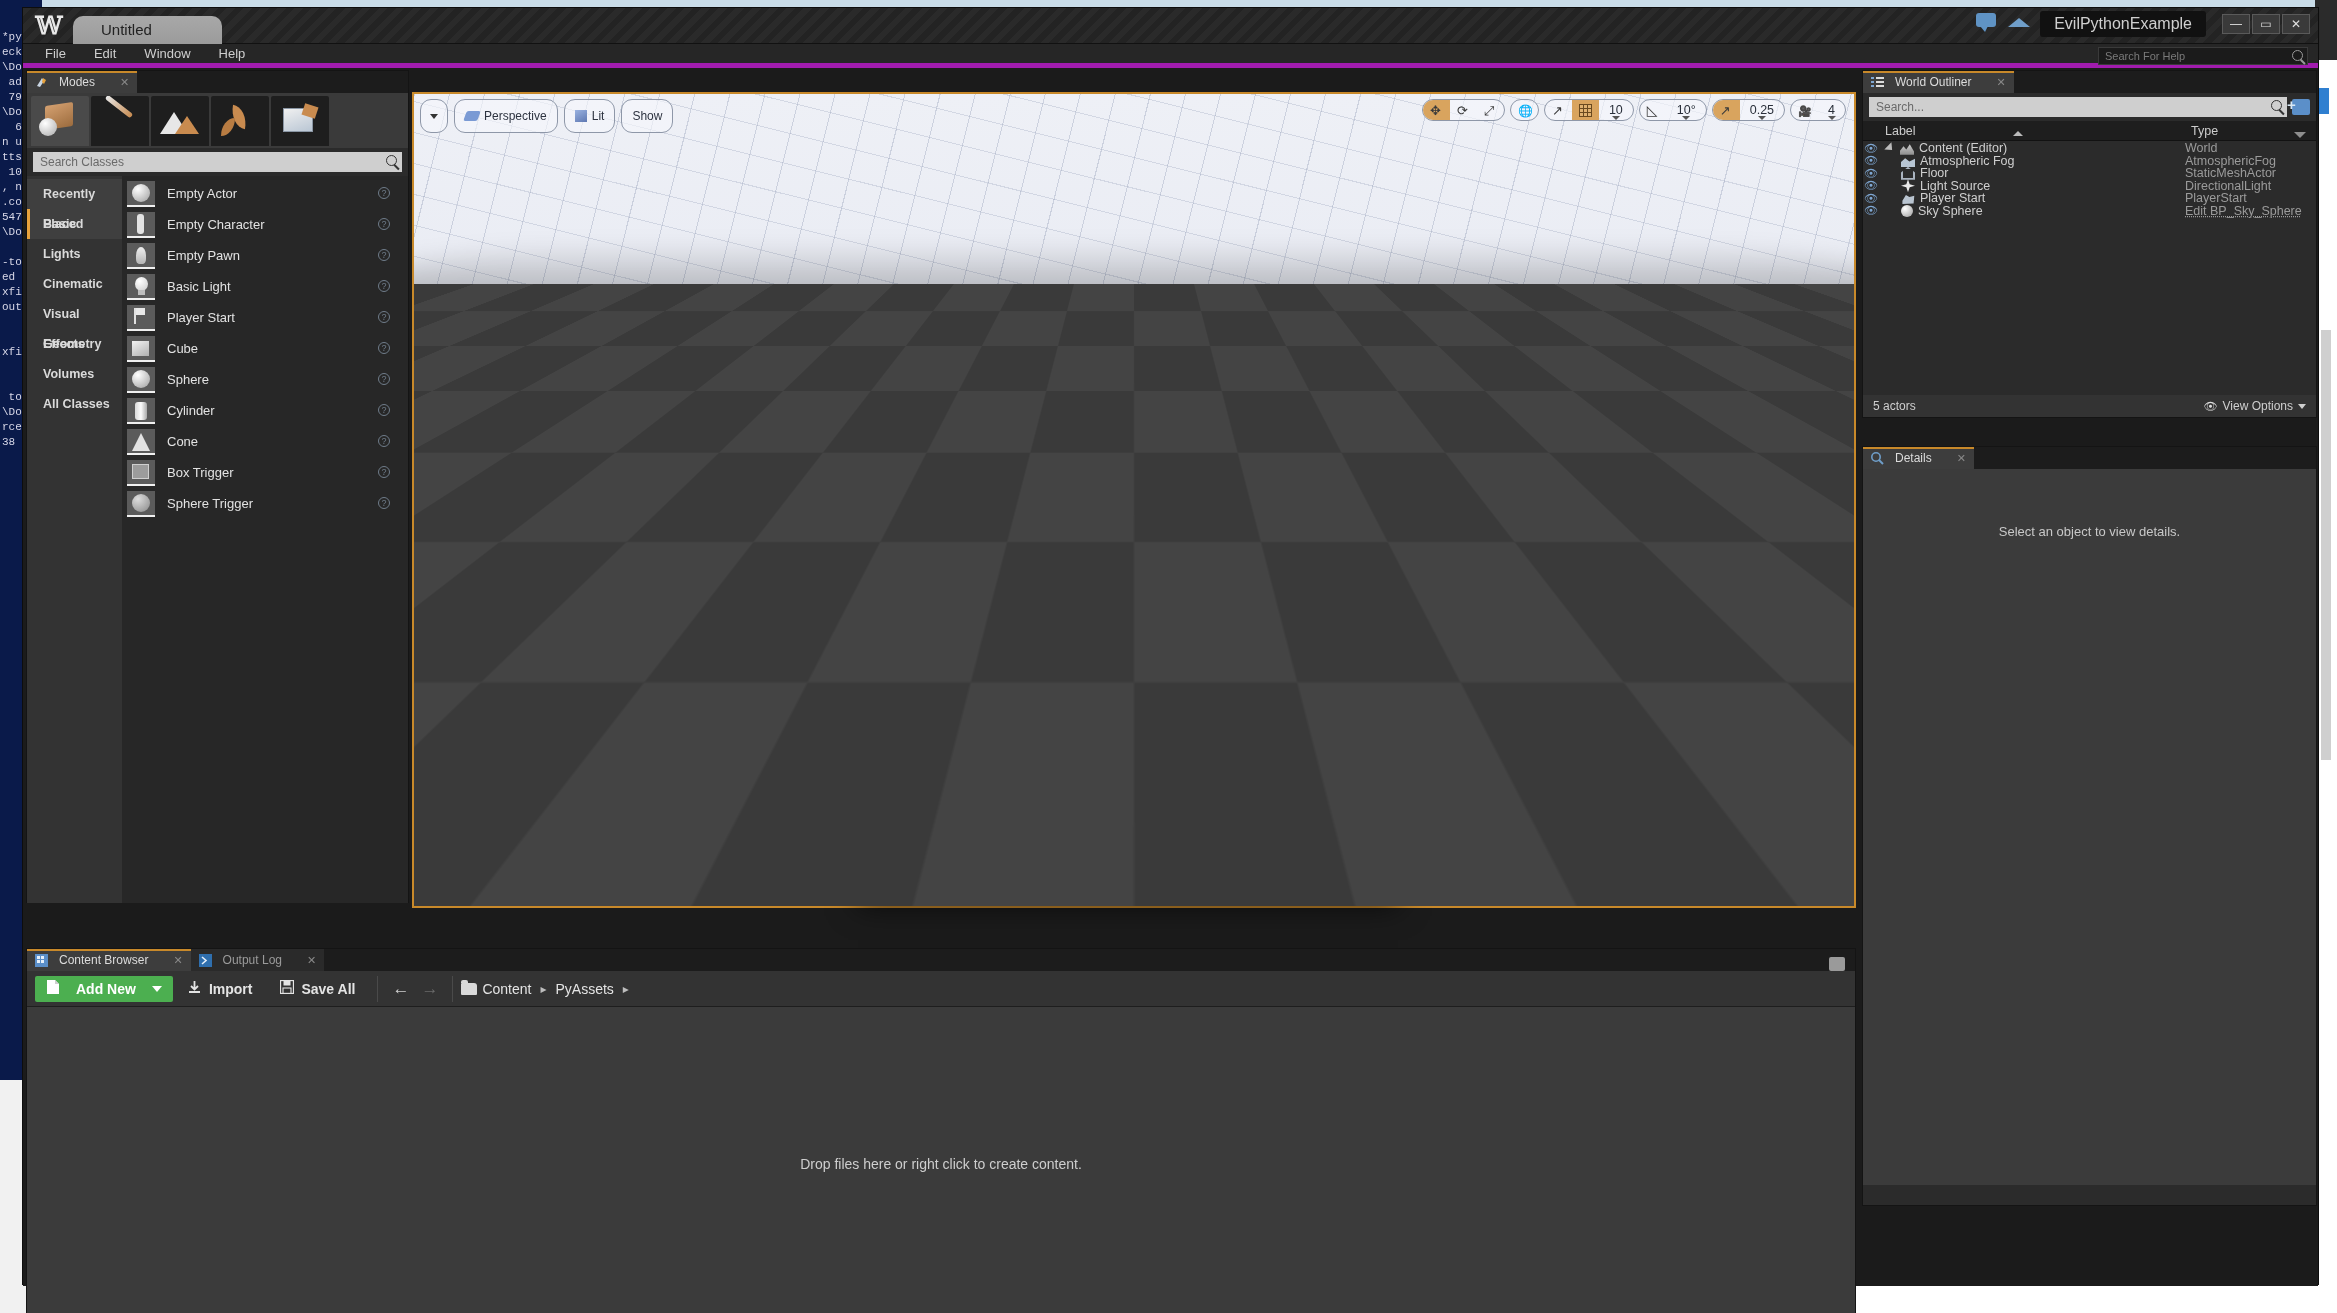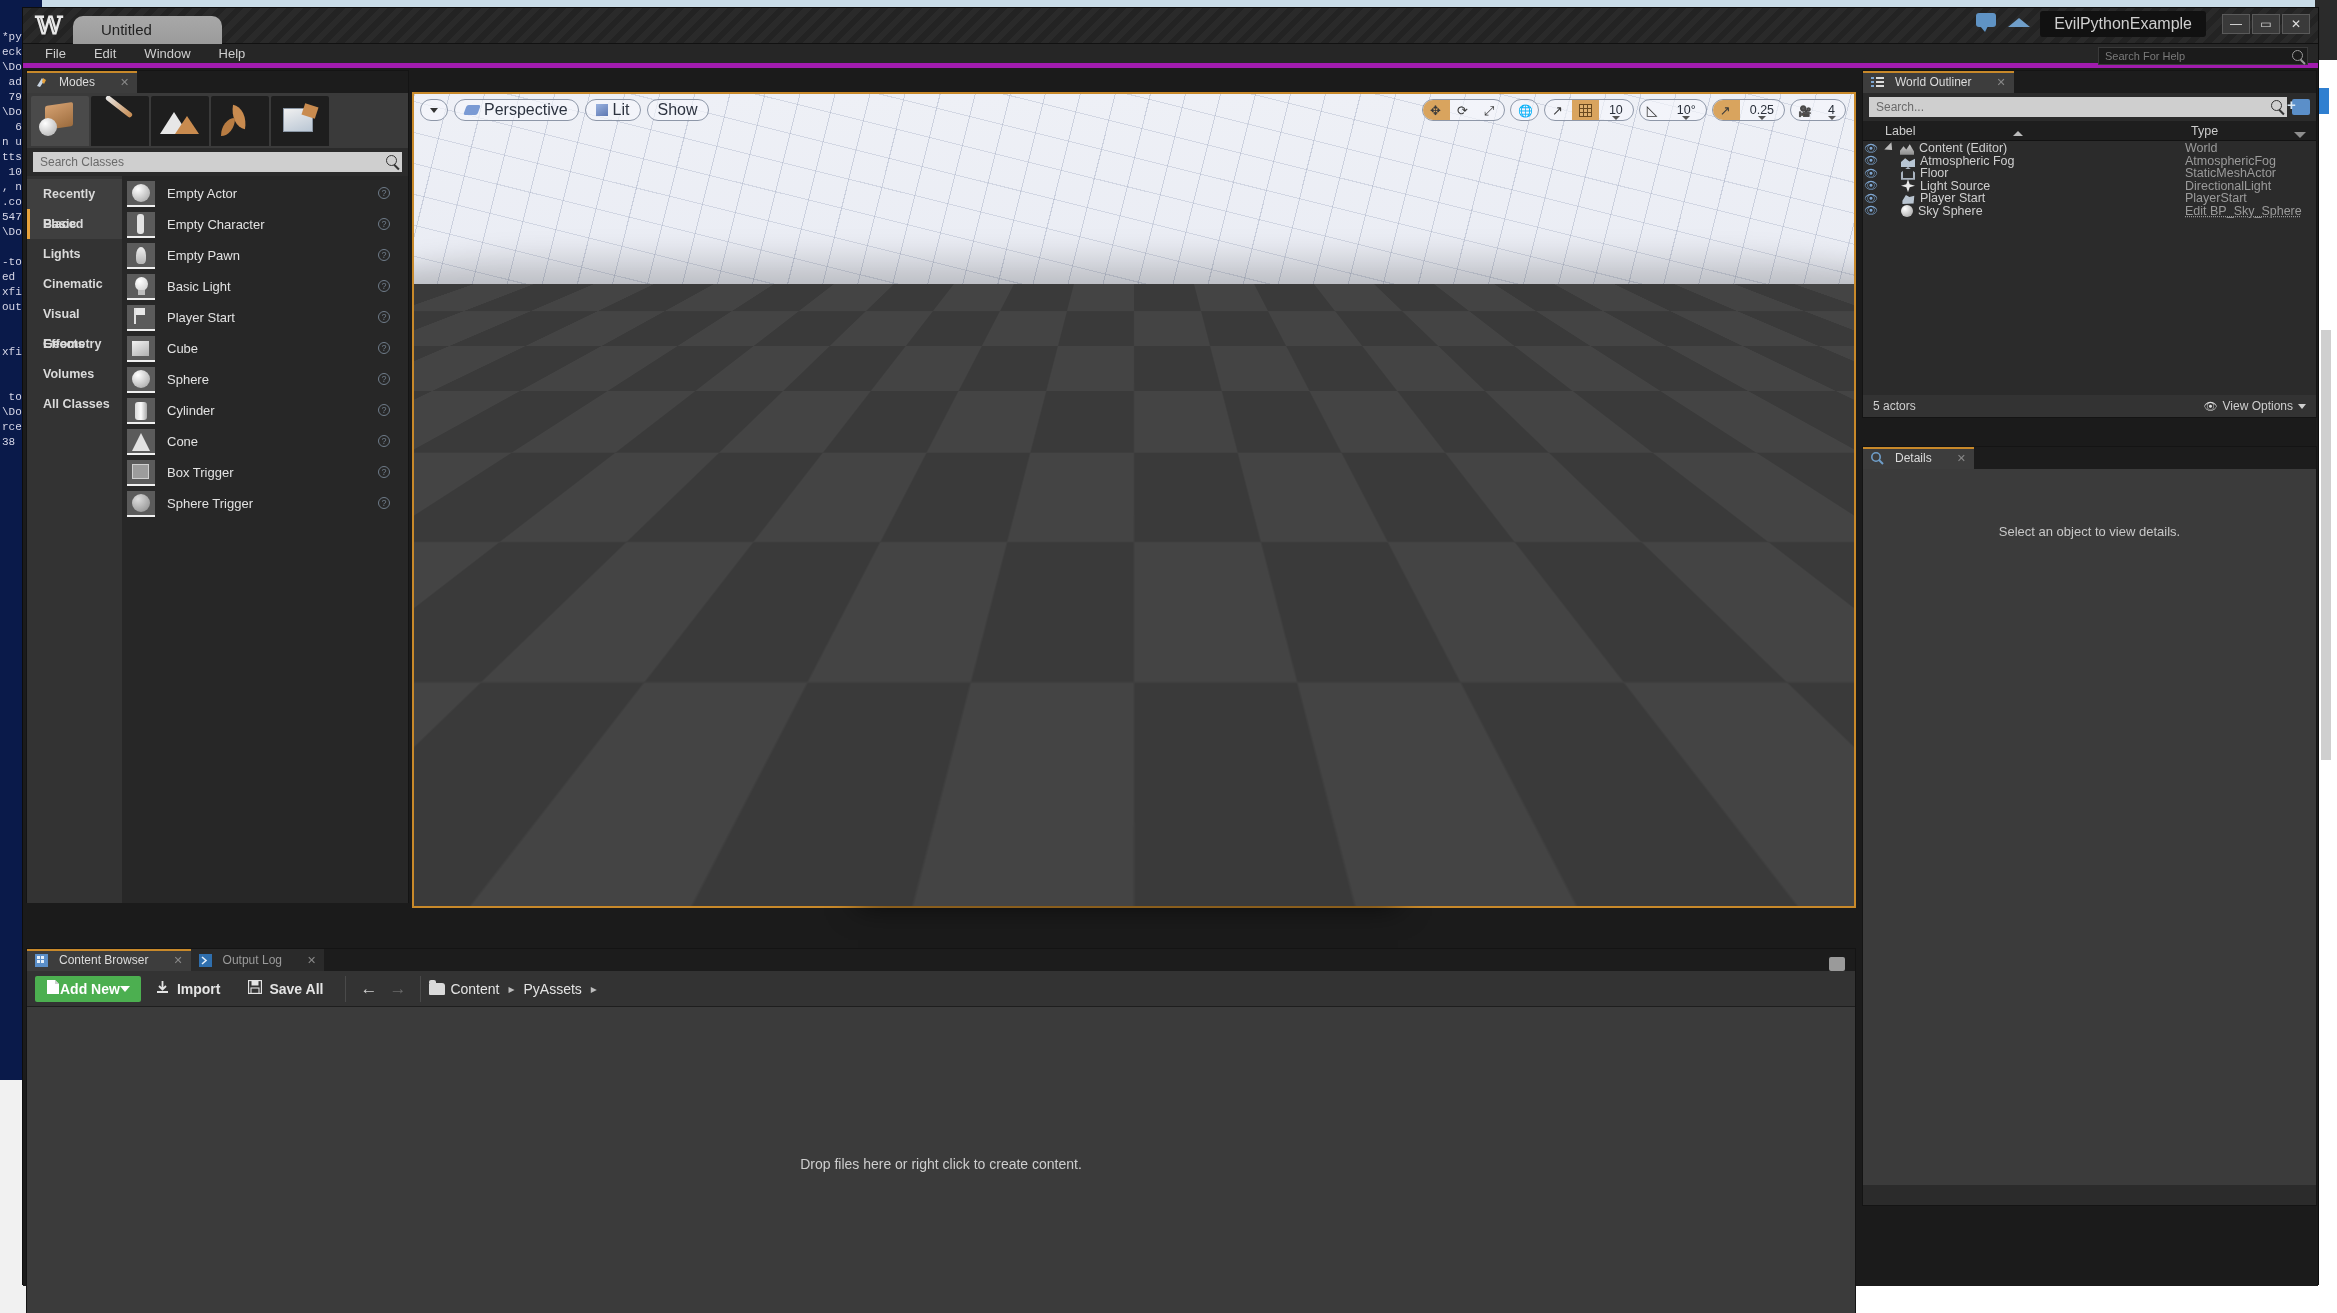--- a/index.html
+++ b/index.html
@@ -209,22 +209,22 @@
     transform-origin: 50% 0;
     box-shadow: 0 0 120px 40px rgba(0,0,0,.25);
   }
   .vp-floor-shade {
     position: absolute; left: 0; right: 0; top: 190px; height: 630px;
     background: linear-gradient(rgba(0,0,0,.05), rgba(0,0,0,.30));
     pointer-events: none;
   }
   .vp-toolbar { position: absolute; left: 6px; top: 5px; display: flex; gap: 6px; align-items: center; }
   .vbtn {
-    height: 22px; border: 1px solid #8e97a8; border-radius: 11px;
-    background: rgba(245,247,252,.62); color: #2d3340; font-size: 16px;
+    height: 34px; border: 1px solid #8e97a8; border-radius: 11px;
+    background: rgba(245,247,252,.62); color: #2d3340; font-size: 12px;
     display: flex; align-items: center; gap: 5px; padding: 0 10px;
   }
   .vbtn.round { width: 28px; padding: 0; justify-content: center; }
   .caret-dn { width:0;height:0;border-left:4px solid transparent;border-right:4px solid transparent;border-top:5px solid #333; }
   .persp-ico { width:14px;height:10px;background:#7a9ad4;transform:skewX(-20deg);border-radius:2px;}
   .lit-ico { width:12px;height:12px;background:linear-gradient(150deg,#9ab2e0,#5e78b2);}
 
   .vp-snapbar { position: absolute; right: 8px; top: 5px; display: flex; gap: 5px; }
   .snap-grp {
     height: 22px; border: 1px solid #8e97a8; border-radius: 11px;
@@ -316,21 +316,21 @@
   .contentbrowser {
     position: absolute; left: 3px; top: 880px; width: 1830px; height: 408px;
     background: #2b2b2b; border: 1px solid #141414;
   }
   .cb-toolbar {
     height: 36px; background: #333; display: flex; align-items: center; padding: 0 8px; gap: 0;
     border-bottom: 1px solid #1e1e1e;
   }
   .addnew {
     background: #4caf50; color: #fff; font-size: 14px; font-weight: bold;
-    height: 26px; display: flex; align-items: center; gap: 0; padding: 0 11px; border-radius: 2px;
+    height: 26px; display: flex; align-items: center; gap: 16px; padding: 0 11px; border-radius: 2px;
   }
   .addnew .caret { width:0;height:0;border-left:5px solid transparent;border-right:5px solid transparent;border-top:6px solid #fff;}
   .cb-btn { color:#e4e4e4; font-size:14px; font-weight:bold; display:flex;align-items:center;gap:7px; padding:0 14px; height:26px;}
   .cb-sep { width:1px; height:26px; background:#4a4a4a; margin: 0 8px; }
   .nav-arrow { color:#cfcfcf; font-size:17px; padding: 0 6px; }
   .nav-arrow.dim { color:#6a6a6a; }
   .crumb { color:#e4e4e4; font-size:14px; padding: 0 5px; }
   .crumb-sep { color:#bdbdbd; font-size:12px; padding: 0 4px; }
   .folder-ico { width:16px;height:12px;background:#dadada;border-radius:1px 3px 1px 1px; position:relative;}
   .folder-ico:before{content:"";position:absolute;left:0;top:-3px;width:7px;height:3px;background:#dadada;border-radius:2px 2px 0 0;}

